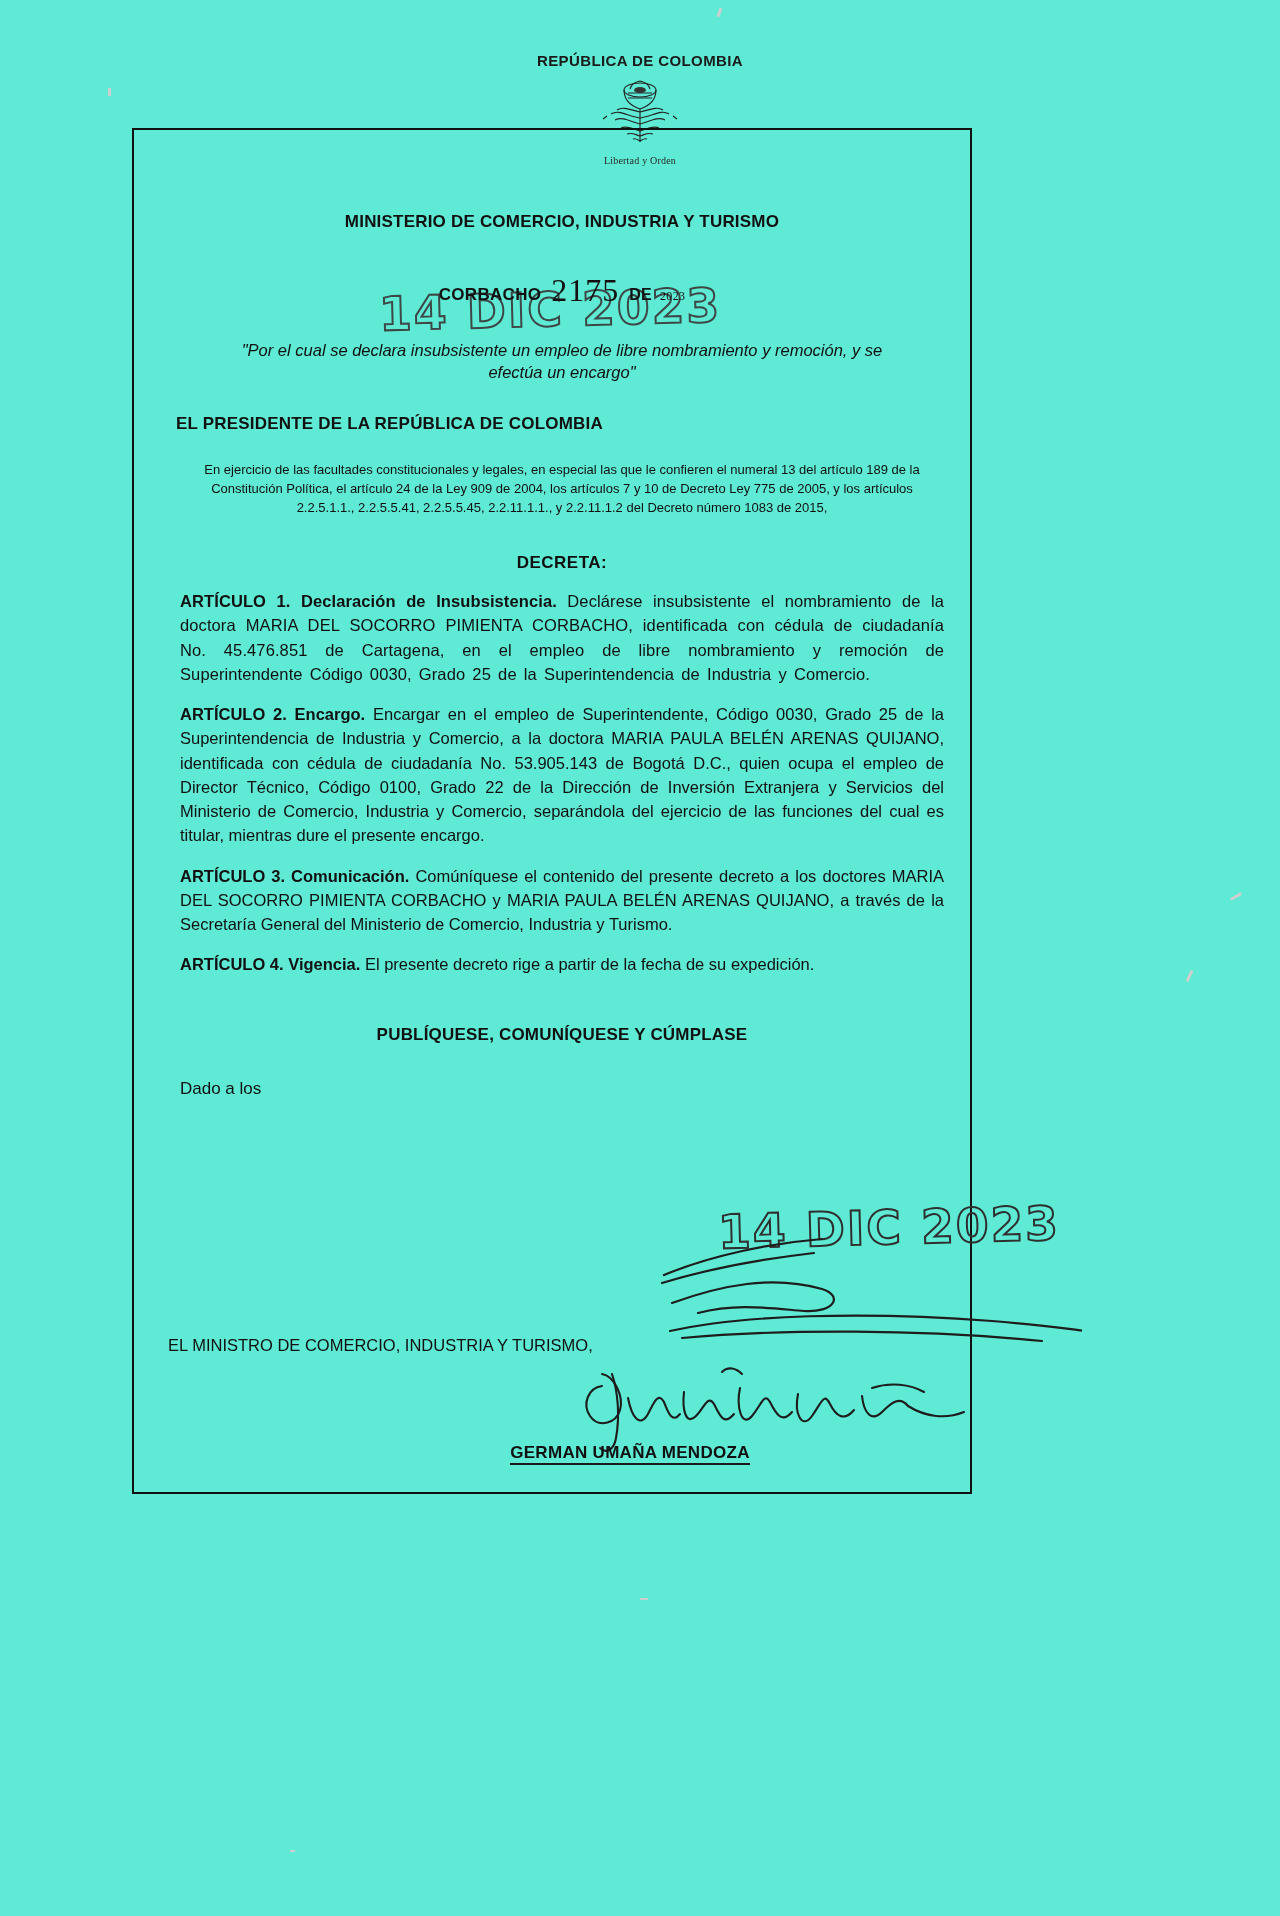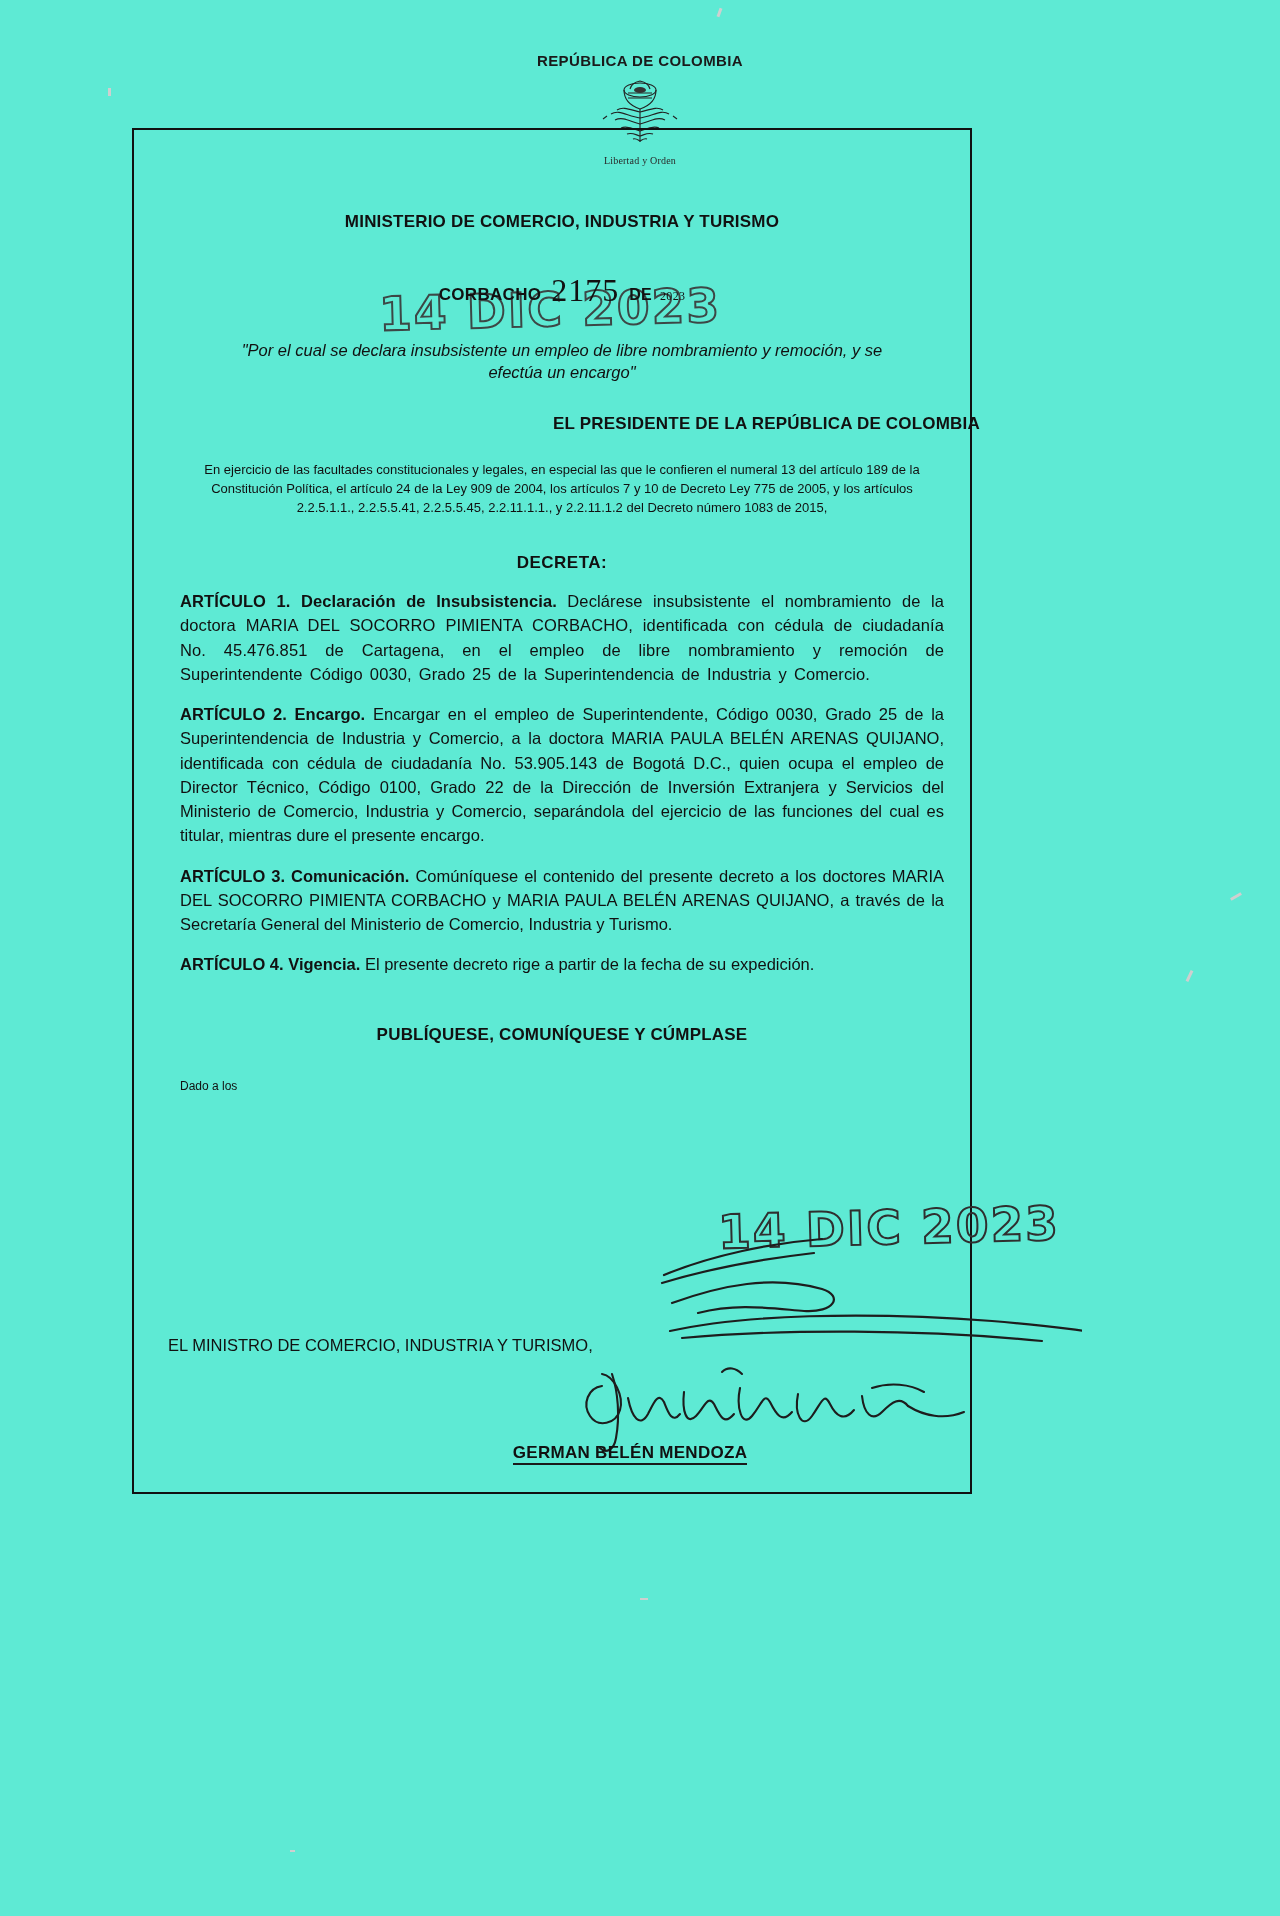--- a/index.html
+++ b/index.html
@@ -128,24 +128,25 @@
   .subtitle {
     margin: 30px 86px 0 86px;
     text-align: center;
     font-style: italic;
     font-size: 16.5px;
     line-height: 1.35;
   }
 
   .president {
     margin-top: 30px;
-    text-align: right;
+    text-align: left;
     font-size: 17px;
     font-weight: bold;
     letter-spacing: 0.2px;
+    margin-left: 32px;
   }
 
   .preamble {
     margin: 26px 52px 0 52px;
     text-align: center;
     font-size: 13px;
     line-height: 1.48;
   }
 
   .decreta {
@@ -173,21 +174,21 @@
   .publiquese {
     margin-top: 48px;
     text-align: center;
     font-size: 17px;
     font-weight: bold;
     letter-spacing: 0.2px;
   }
 
   .dado {
     margin: 34px 0 0 36px;
-    font-size: 12px;
+    font-size: 17px;
   }
 
   
   .stamp-date-2 {
     position: absolute;
     top: 1072px;
     left: 586px;
     transform: rotate(-1.5deg);
     font-family: "DejaVu Sans", sans-serif;
     font-size: 47px;
@@ -339,21 +340,21 @@
         <path d="M168 30 C164 50, 170 70, 180 58 C190 46, 192 34, 198 44 C204 56, 210 66, 220 54"></path>
         <path d="M226 36 C222 56, 230 72, 240 58 C250 44, 252 34, 258 46 C264 58, 272 64, 282 52"></path>
         <path d="M290 38 C292 56, 300 64, 310 54 C320 44, 328 38, 336 48"></path>
         <path d="M150 14 C156 8, 164 10, 170 16"></path>
         <path d="M300 30 C318 24, 338 26, 352 34"></path>
         <path d="M336 48 C352 58, 372 62, 392 54"></path>
       </g>
     </svg>
 
     <div class="minister-name">
-      <span class="underline">GERMAN BELÉN MENDOZA</span>
+      <span class="underline">GERMAN UMAÑA MENDOZA</span>
     </div>
 
   </div>
 
   <div class="speck" style="top:8px; left:718px; width:3px; height:9px; transform:rotate(20deg);"></div>
   <div class="speck" style="top:88px; left:108px; width:3px; height:8px;"></div>
   <div class="speck" style="top:895px; left:1230px; width:12px; height:3px; transform:rotate(-30deg);"></div>
   <div class="speck" style="top:970px; left:1188px; width:3px; height:12px; transform:rotate(25deg);"></div>
   <div class="speck" style="top:1598px; left:640px; width:8px; height:2px;"></div>
   <div class="speck" style="top:1850px; left:290px; width:5px; height:2px;"></div>

